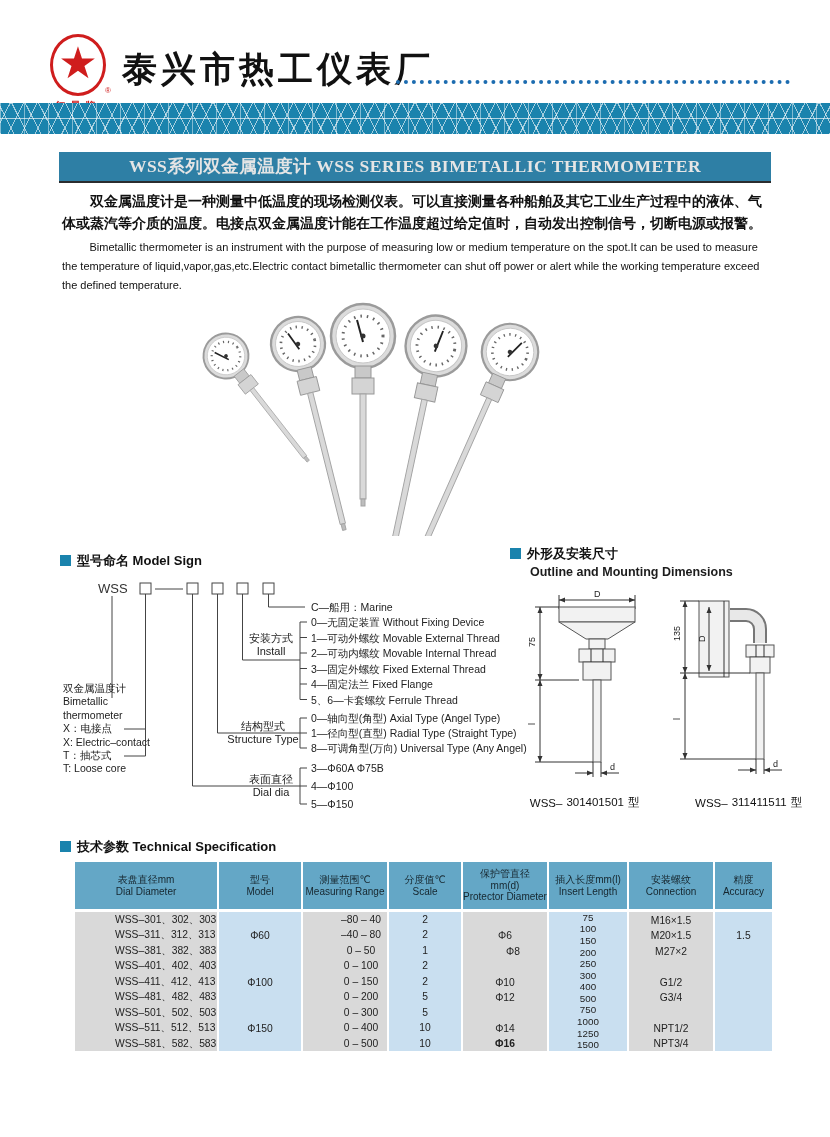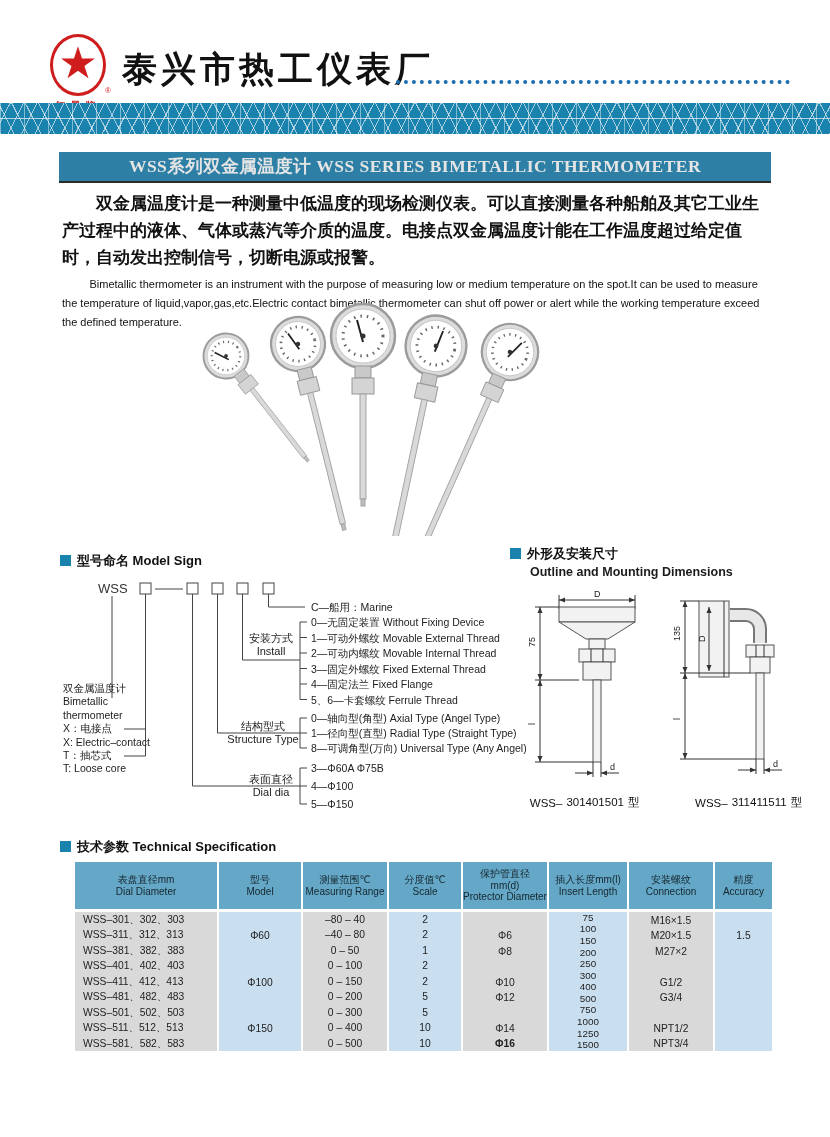--- a/index.html
+++ b/index.html
@@ -20,21 +20,21 @@
       linear-gradient(to bottom, transparent 47%, rgba(255,255,255,.65) 47%, rgba(255,255,255,.65) 53%, transparent 53%),
       repeating-linear-gradient(63deg, rgba(255,255,255,.6) 0 1px, transparent 1px 12px),
       repeating-linear-gradient(-63deg, rgba(255,255,255,.6) 0 1px, transparent 1px 12px),
       repeating-linear-gradient(90deg, rgba(255,255,255,.45) 0 1px, transparent 1px 24px);}
 
   
   .titlebar{left:59px;top:152px;width:712px;height:29px;background:#2e7fa5;border-bottom:2px solid #2a2c2e;
     color:#e5e5e5;font-family:"Liberation Serif","DejaVu Serif",serif;font-weight:bold;font-size:17.5px;
     line-height:29px;text-align:center;letter-spacing:.5px;}
   .intro{left:62px;top:190px;width:708px;}
-  .intro .zh{font-size:17px;font-weight:bold;line-height:1.6;text-indent:2em;color:#111;}
+  .intro .zh{font-size:14px;font-weight:bold;line-height:1.6;text-indent:2em;color:#111;}
   .intro .en{font-size:11px;line-height:1.75;text-indent:2.5em;margin-top:3px;color:#111;}
 
   
   .sec-head{font-size:13px;font-weight:bold;color:#111;}
   .sec-head .sq{display:inline-block;width:11px;height:11px;background:#1a83ad;margin-right:6px;vertical-align:-1px;}
 
   
   .photos{left:148px;top:274px;}
 
   
@@ -57,21 +57,21 @@
   .cap{display:flex;align-items:center;font-size:11.5px;color:#111;}
   .cap .nums{display:flex;flex-direction:row;align-items:center;line-height:13px;margin:0 4px;}
 
   
   .spec{left:60px;top:838px;width:712px;}
   .spec-table{margin-left:15px;margin-top:6px;width:697px;}
   .spec-header{display:grid;grid-template-columns:142px 82px 84px 72px 84px 78px 84px 57px;column-gap:2px;height:47px;}
   .spec-header .hc{background:#64a7c6;color:#16262e;font-size:10px;display:flex;flex-direction:column;align-items:center;justify-content:center;text-align:center;line-height:11.5px;}
   .spec-body{position:relative;display:grid;grid-template-columns:142px 82px 84px 72px 84px 78px 84px 57px;column-gap:2px;height:139px;margin-top:3px;}
   .col{position:relative;font-size:10.3px;color:#222;}
-  .col.gray{background:#d9d9d9;}
+  .col.gray{background:#d9d9d9;padding-left:32px;}
   .col.blue{background:#c9dff0;}
   .col .r{height:15.44px;line-height:15.44px;white-space:nowrap;}
   .col-model .r{padding-left:8px;text-align:left;}
   .col .r.c{text-align:center;}
   .pos{position:absolute;left:0;width:100%;text-align:center;transform:translateY(-50%);white-space:nowrap;}
   .col-insert{display:flex;flex-direction:column;justify-content:space-around;text-align:center;font-size:9.8px;line-height:10px;}
 </style>
 </head>
 <body>
 
@@ -409,21 +409,21 @@
           <div class="r c">1</div>
           <div class="r c">2</div>
           <div class="r c">2</div>
           <div class="r c">5</div>
           <div class="r c">5</div>
           <div class="r c">10</div>
           <div class="r c">10</div>
         </div>
         <div class="col gray">
           <span class="pos" style="top:16.67%;">Φ6</span>
-          <span class="pos" style="top:27.78%;">Φ8</span>
+          <span class="pos" style="top:27.78%;margin-left:8px;">Φ8</span>
           <span class="pos" style="top:50%;">Φ10</span>
           <span class="pos" style="top:61.11%;">Φ12</span>
           <span class="pos" style="top:83.33%;">Φ14</span>
           <span class="pos" style="top:94.44%;font-weight:bold;">Φ16</span>
         </div>
         <div class="col blue col-insert">
           <span>75</span>
           <span>100</span>
           <span>150</span>
           <span>200</span>

